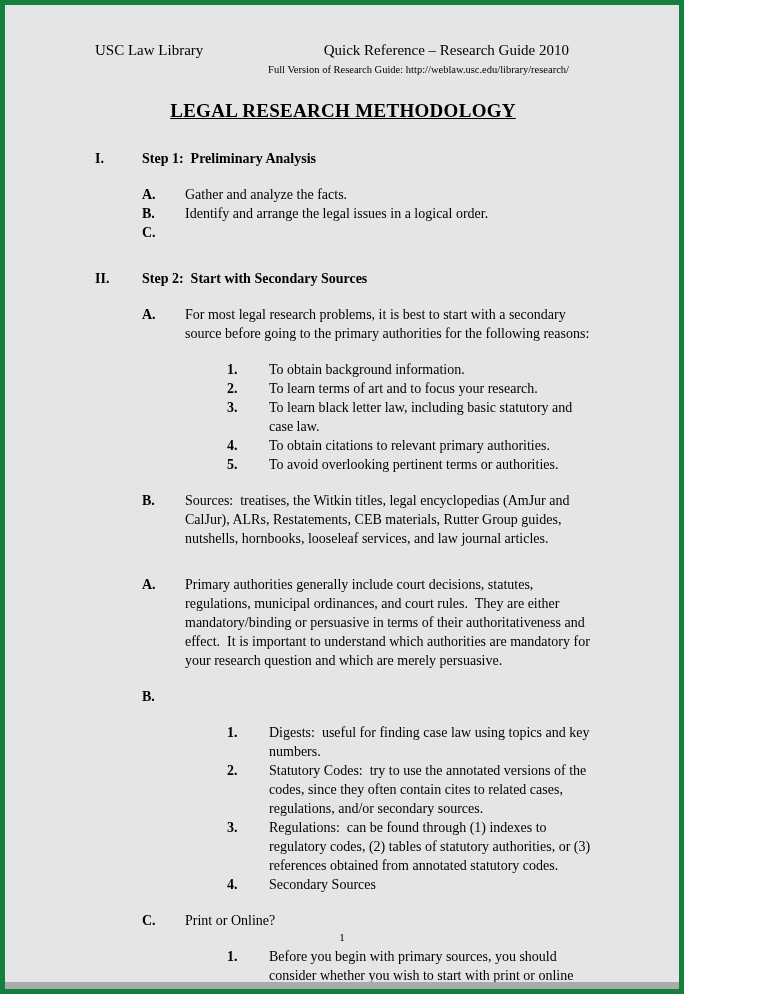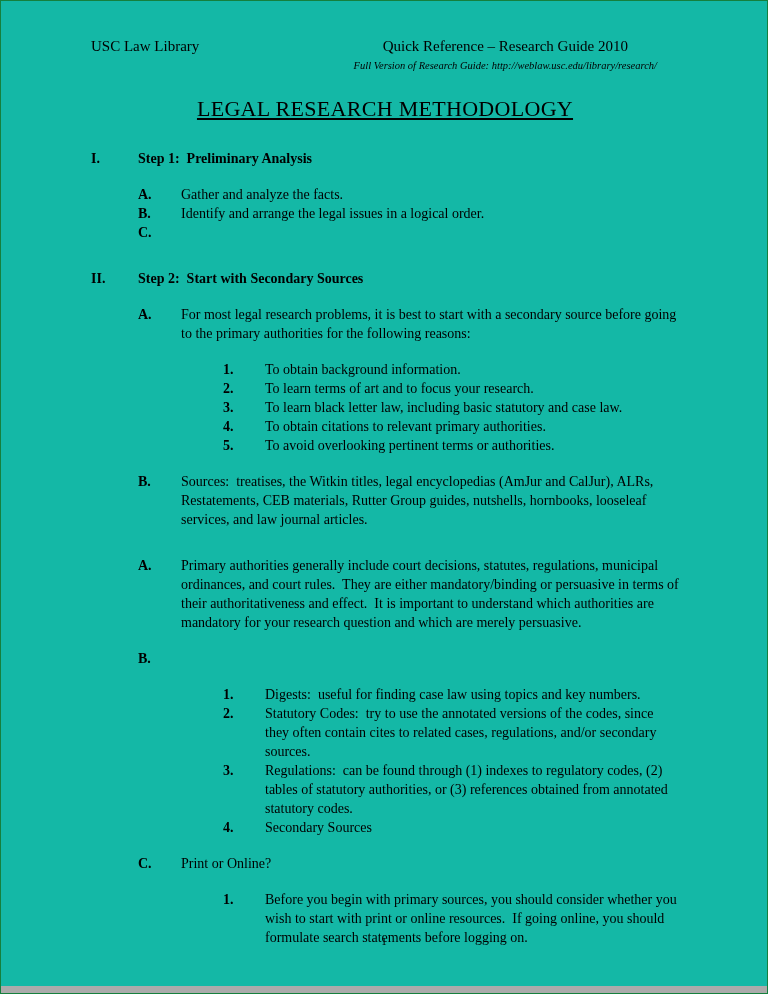--- a/index.html
+++ b/index.html
@@ -3,37 +3,37 @@
 <meta charset="utf-8">
 <style>
   * { margin: 0; padding: 0; box-sizing: border-box; }
   html, body { background: #ffffff; }
   body {
     font-family: "Liberation Serif", "DejaVu Serif", serif;
     color: #000;
   }
   .page {
     position: relative;
-    width: 768px;
+    width: 684px;
     height: 994px;
-    background: #14b8a6;
-    border: 1px solid #15803d;
+    background: #e5e5e5;
+    border: 5px solid #15803d;
     padding: 36px 88px 0 90px;
     overflow: hidden;
   }
   .header { display: flex; justify-content: space-between; align-items: flex-start; }
   .h-left { font-size: 15px; line-height: 19px; }
-  .h-right { text-align: center; padding-right: 22px; margin-left: 39px; }
+  .h-right { text-align: right; padding-right: 22px; margin-left: 39px; }
   .h-right-title { font-size: 15px; line-height: 19px; }
-  .h-right-sub { font-size: 10.5px; line-height: 13px; margin-top: 3px; font-style: italic; }
+  .h-right-sub { font-size: 10.5px; line-height: 13px; margin-top: 3px; }
   .doc-title {
     text-align: center;
     margin-top: 24px;
-    font-size: 22px;
-    font-weight: normal;
+    font-size: 19px;
+    font-weight: bold;
     text-decoration: underline;
     letter-spacing: 0.3px;
   }
   .section { margin-top: 27px; font-size: 14px; line-height: 19px; }
   .row { display: flex; align-items: flex-start; }
   .lab { font-weight: bold; flex-shrink: 0; }
   .sec-head .lab { width: 47px; }
   .head { font-weight: bold; white-space: pre-wrap; }
   .txt { white-space: pre-wrap; }
   .items { margin-top: 17px; }

